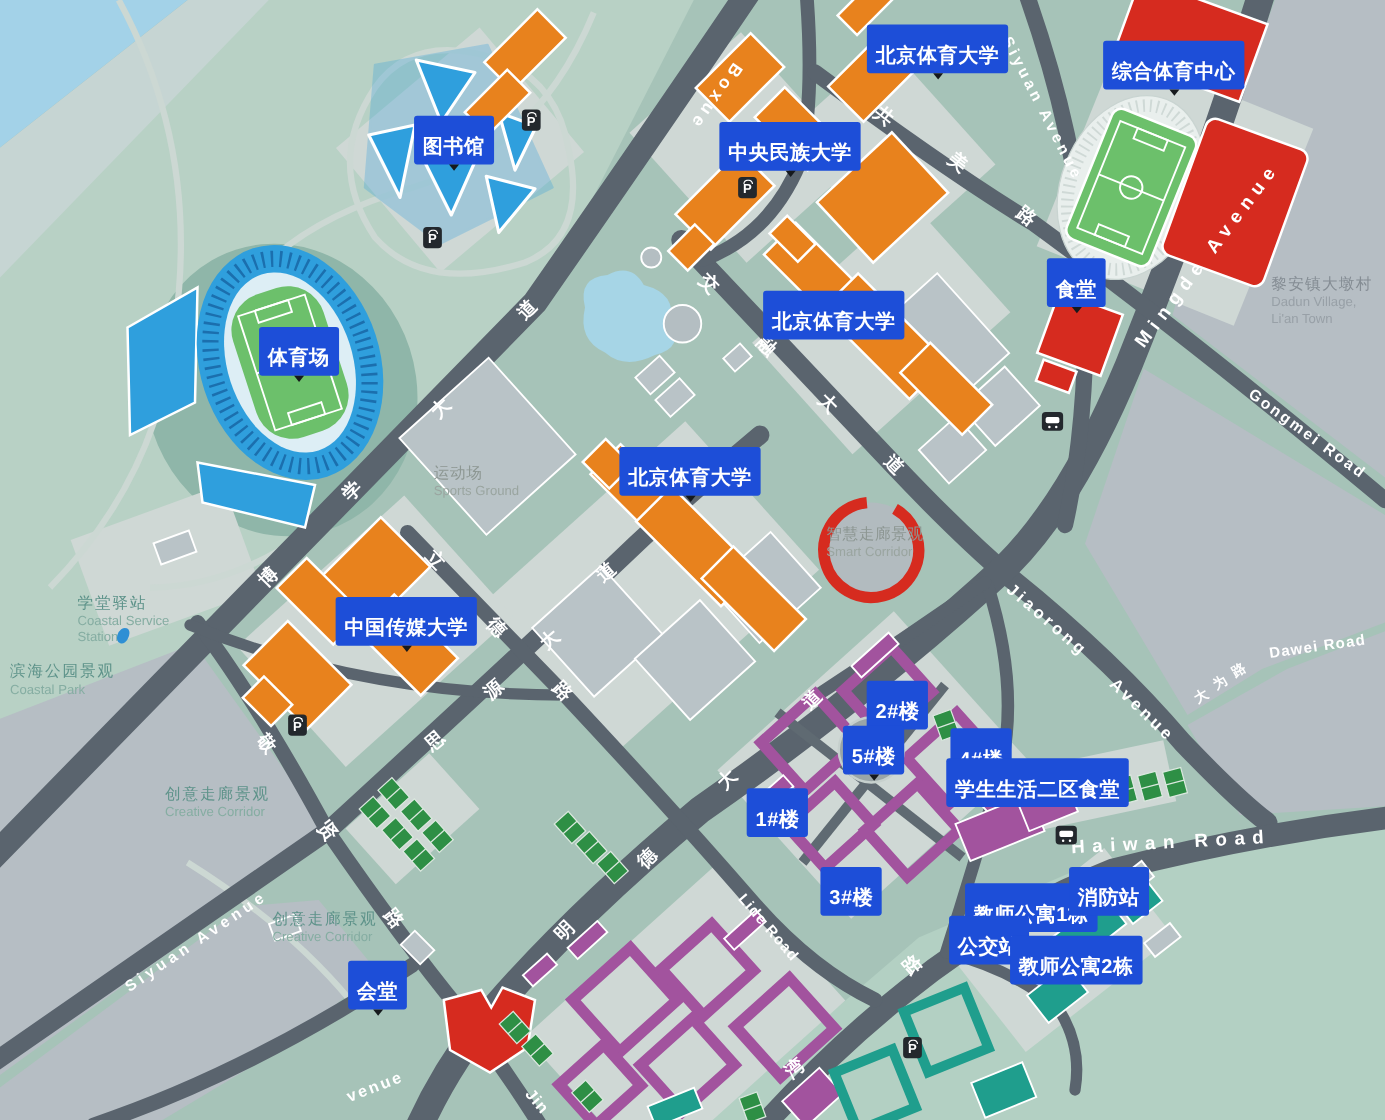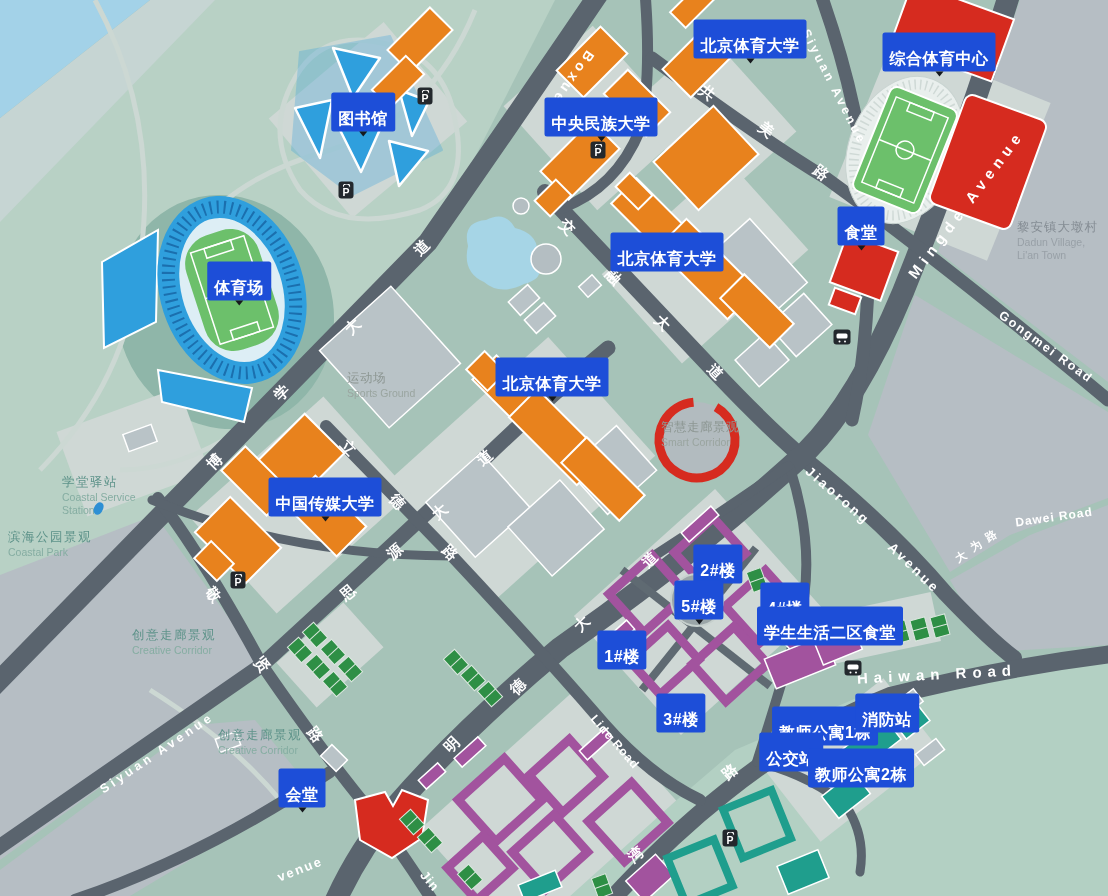--- a/index.html
+++ b/index.html
@@ -398,21 +398,21 @@
 </div>
 <div class="area out" style="left:1017px;top:220px">
   <div class="azh">黎安镇大墩村</div>
   <div class="aen">Dadun Village,</div>
   <div class="aen">Li'an Town</div>
 </div>
 
 <div class="tag" style="left:363px;top:112px"><span>图书馆</span><i class="pt"></i></div>
 <div class="tag" style="left:239px;top:281px"><span>体育场</span><i class="pt"></i></div>
 <div class="tag" style="left:750px;top:39px"><span>北京体育大学</span><i class="pt"></i></div>
-<div class="tag" style="left:601px;top:117px"><span>中央民族大学</span><i class="pt"></i></div>
+<div class="tag" style="left:632px;top:117px"><span>中央民族大学</span><i class="pt"></i></div>
 <div class="tag" style="left:939px;top:52px"><span>综合体育中心</span><i class="pt"></i></div>
 <div class="tag" style="left:861px;top:226px"><span>食堂</span><i class="pt"></i></div>
 <div class="tag" style="left:667px;top:252px"><span>北京体育大学</span></div>
 <div class="tag" style="left:552px;top:377px"><span>北京体育大学</span><i class="pt"></i></div>
 <div class="tag" style="left:325px;top:497px"><span>中国传媒大学</span><i class="pt"></i></div>
 <div class="tag" style="left:302px;top:788px"><span>会堂</span><i class="pt"></i></div>
 <div class="tag" style="left:718px;top:564px"><span>2#楼</span></div>
 <div class="tag" style="left:699px;top:600px"><span>5#楼</span><i class="pt"></i></div>
 <div class="tag" style="left:785px;top:602px"><span>4#楼</span></div>
 <div class="tag" style="left:622px;top:650px"><span>1#楼</span></div>

